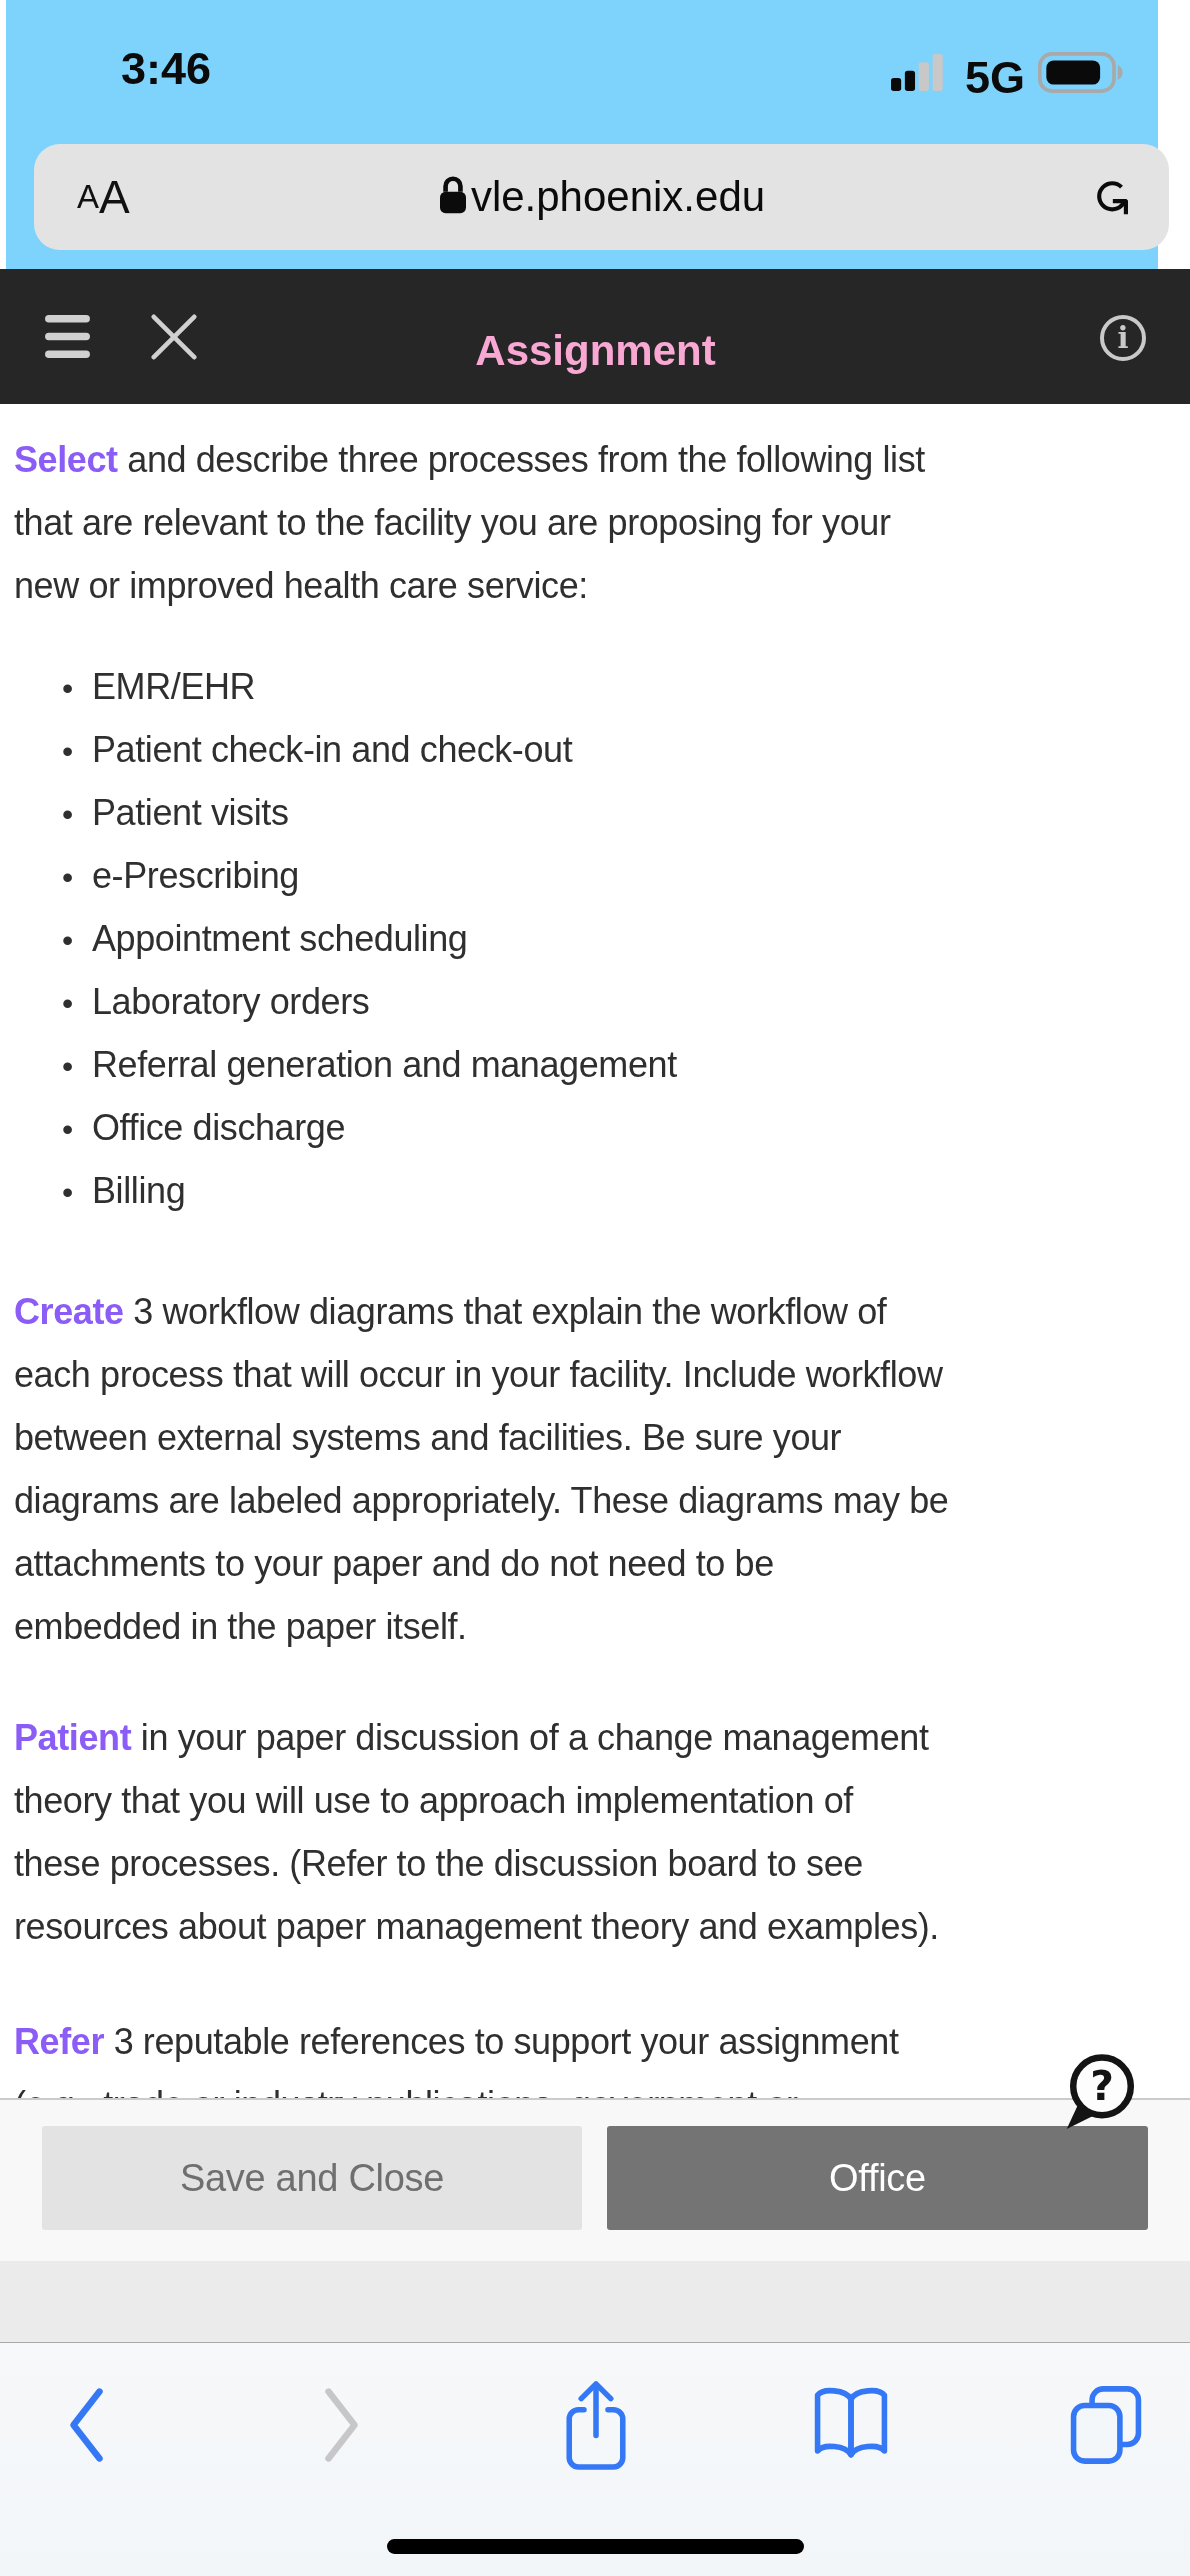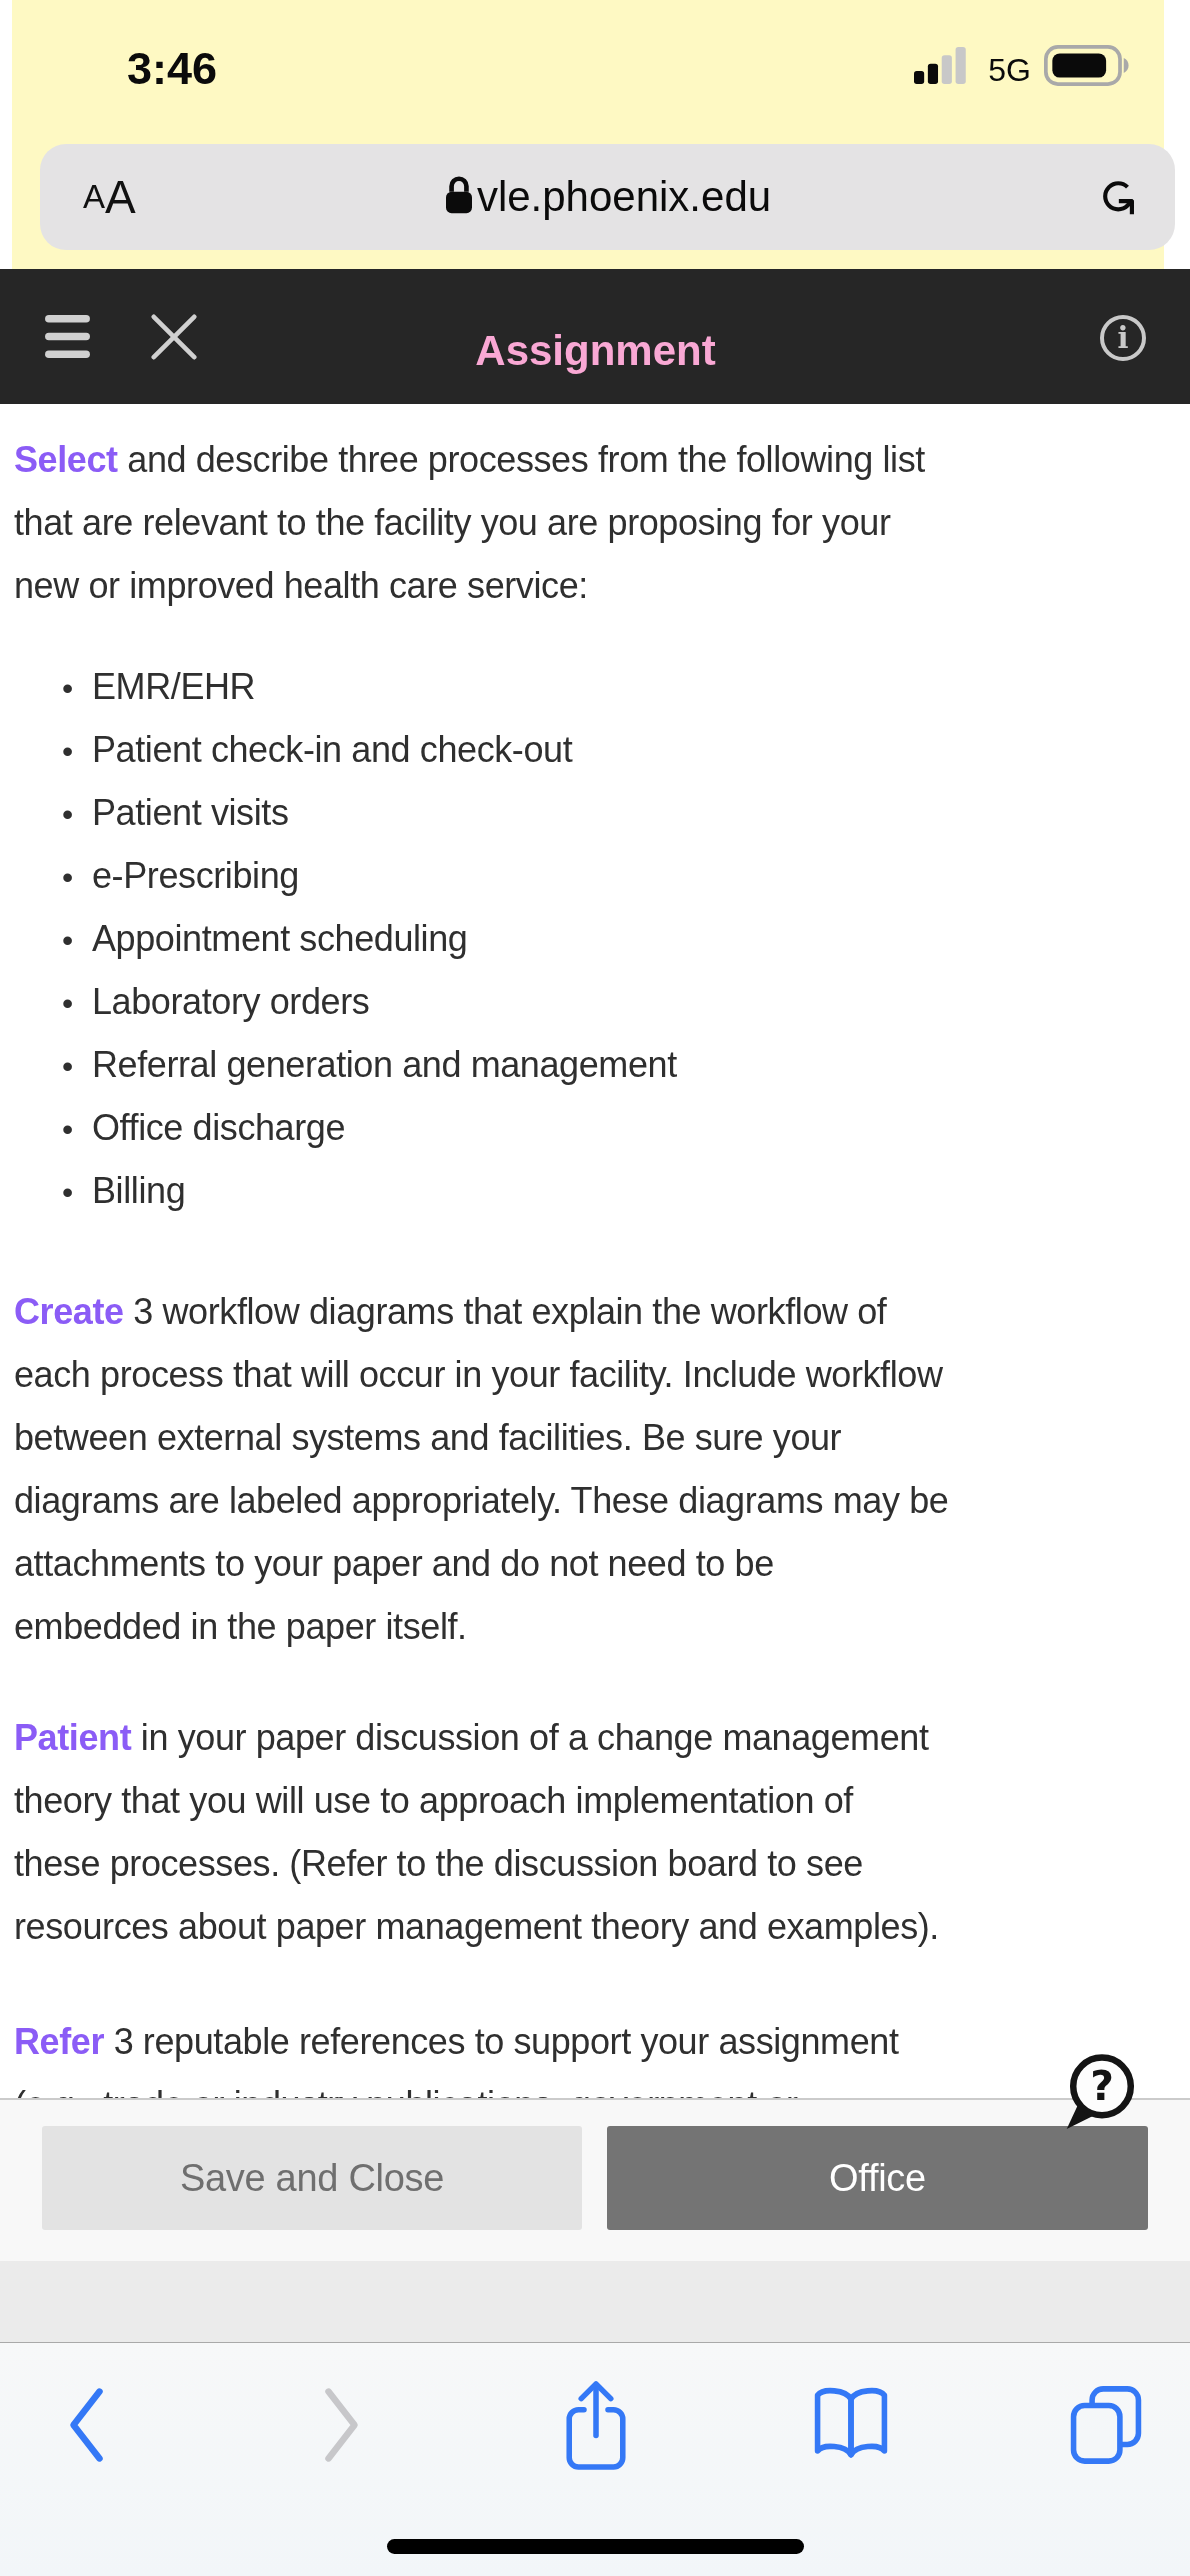--- a/index.html
+++ b/index.html
@@ -1,25 +1,25 @@
 <!DOCTYPE html>
 <html style="font-size:15px"><head>
 <meta charset="utf-8">
 <style>
   * { margin:0; padding:0; box-sizing:border-box; }
   html,body { width:1191px; }
   body { font-family:"Liberation Sans","DejaVu Sans",sans-serif; background:#fff; }
   .screen { position:relative; width:1191px; height:2576px; overflow:hidden; background:#fff; }
 
   
-  .chrome-top { position:absolute; left:12px; top:0; width:1152px; height:269px; background:#fef9c3; }
+  .chrome-top { position:absolute; left:6px; top:0; width:1152px; height:269px; background:#7dd3fc; }
   .status-row { position:absolute; left:0; top:37px; width:1191px; height:59px; }
   .status-time { position:absolute; left:115px; top:5.6px; font-size:45px; font-weight:700; color:#0b0b0b; letter-spacing:0; }
   .status-right { position:absolute; right:70px; top:7.4px; display:flex; align-items:center; gap:13px; }
-  .net-label { font-size:32px; color:#0b0b0b; font-weight:400;margin-top:8px; }
+  .net-label { font-size:45px; color:#0b0b0b; font-weight:700;margin-top:8px; }
 
   .url-pill { position:absolute; left:28px; top:144px; width:1135px; height:106px; background:#e4e3e4; border-radius:26px; display:flex; align-items:center; justify-content:center; }
   .reader-btn { position:absolute; left:43px; top:0; height:106px; display:flex; align-items:center; color:#111; }
   .reader-btn .a1 { font-size:33px; } .reader-btn .a2 { font-size:46px; }
   .url-center { display:flex; align-items:center; gap:3px; }
   .url-domain { font-size:42px; color:#0b0b0b; }
   .refresh-btn { position:absolute; right:37px; top:0; height:106px; display:flex; align-items:center; font-family:"DejaVu Sans",sans-serif; font-size:50px; color:#0b0b0b; transform:scaleX(-1) rotate(-90deg); }
 
   
   .app-header { position:absolute; left:0; top:269px; width:1191px; height:135px; background:#262626; }

